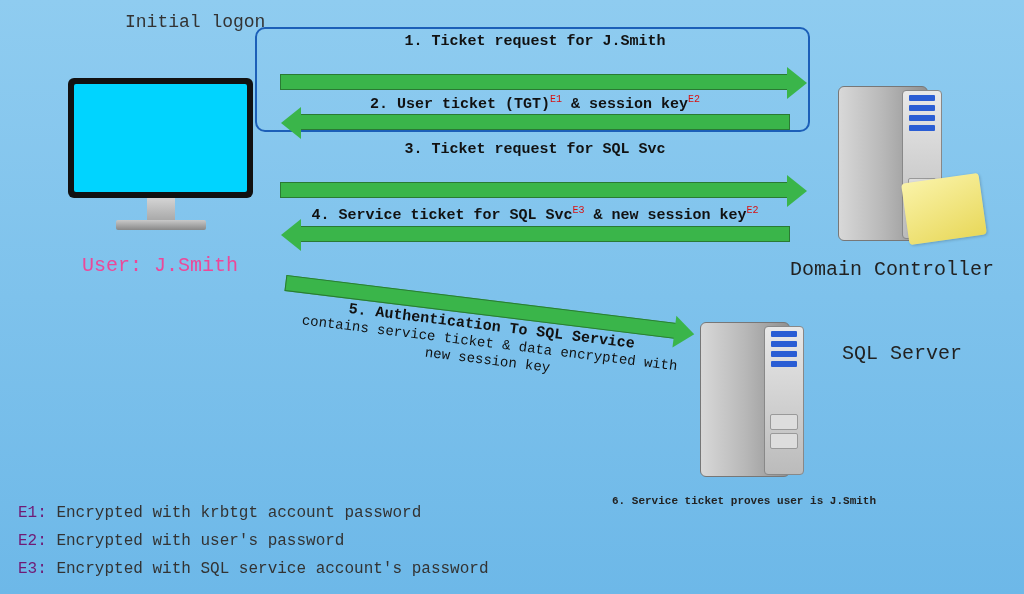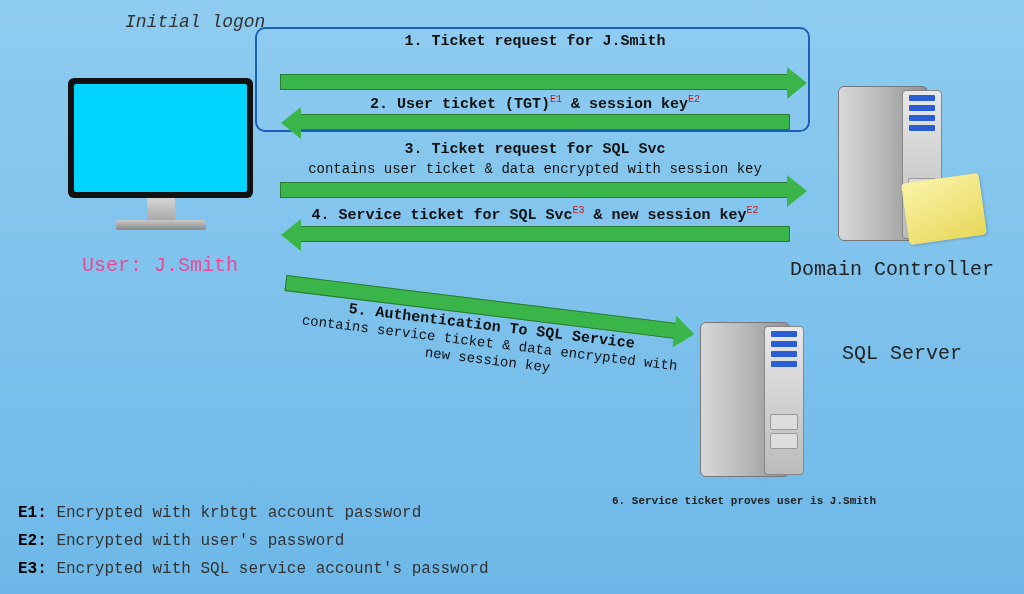--- a/index.html
+++ b/index.html
@@ -10,21 +10,20 @@
     font-family: 'Courier New', monospace;
     position: relative;
     overflow: hidden;
   }
   .label-initial {
     position: absolute;
     top: 12px;
     left: 125px;
     font-size: 18px;
     color: #333;
-    font-style: italic;
   }
   .logon-box {
     position: absolute;
     top: 27px;
     left: 255px;
     width: 555px;
     height: 105px;
     border: 2px solid #1c5fb8;
     border-radius: 10px;
   }
@@ -197,21 +196,21 @@
     width: 400px;
     top: 18px;
     left: 10px;
   }
   .legend {
     position: absolute;
     left: 18px;
     font-size: 16px;
     color: #333;
   }
-  .legend .ekey { color: #000000; font-weight: bold; text-align: right; }
+  .legend .ekey { color: #701a75; font-weight: normal; text-align: right; }
   .l1 { top: 504px; }
   .l2 { top: 532px; }
   .l3 { top: 560px; }
   .step6 {
     position: absolute;
     top: 494px;
     left: 612px;
     font-size: 11px;
     font-weight: bold;
     color: #222;
@@ -278,21 +277,20 @@
   <span class="step-title"><span>2. User ticket (TGT)</span><span class="sup-red">E1</span> <span>&amp; session key</span><span class="sup-red">E2</span></span>
 </div>
 <div class="arrow-wrap" style="top:114px;left:298px;width:492px;">
   <div class="arrow-body" style="width:492px;">
     <div class="arrow-head-left"></div>
   </div>
 </div>
 
 <div class="step-text" style="top:140px;left:265px;">
   <span class="step-title">3. Ticket request for SQL Svc</span><br>
-  <span class="step-sub">contains user ticket &amp; data encrypted with session key</span>
 </div>
 <div class="arrow-wrap" style="top:182px;left:280px;width:510px;">
   <div class="arrow-body" style="width:510px;">
     <div class="arrow-head-right"></div>
   </div>
 </div>
 
 <div class="step-text" style="top:204px;left:265px;">
   <span class="step-title"><span>4. Service ticket for SQL Svc</span><span class="sup-red">E3</span> <span>&amp; new session key</span><span class="sup-red">E2</span></span>
 </div>

